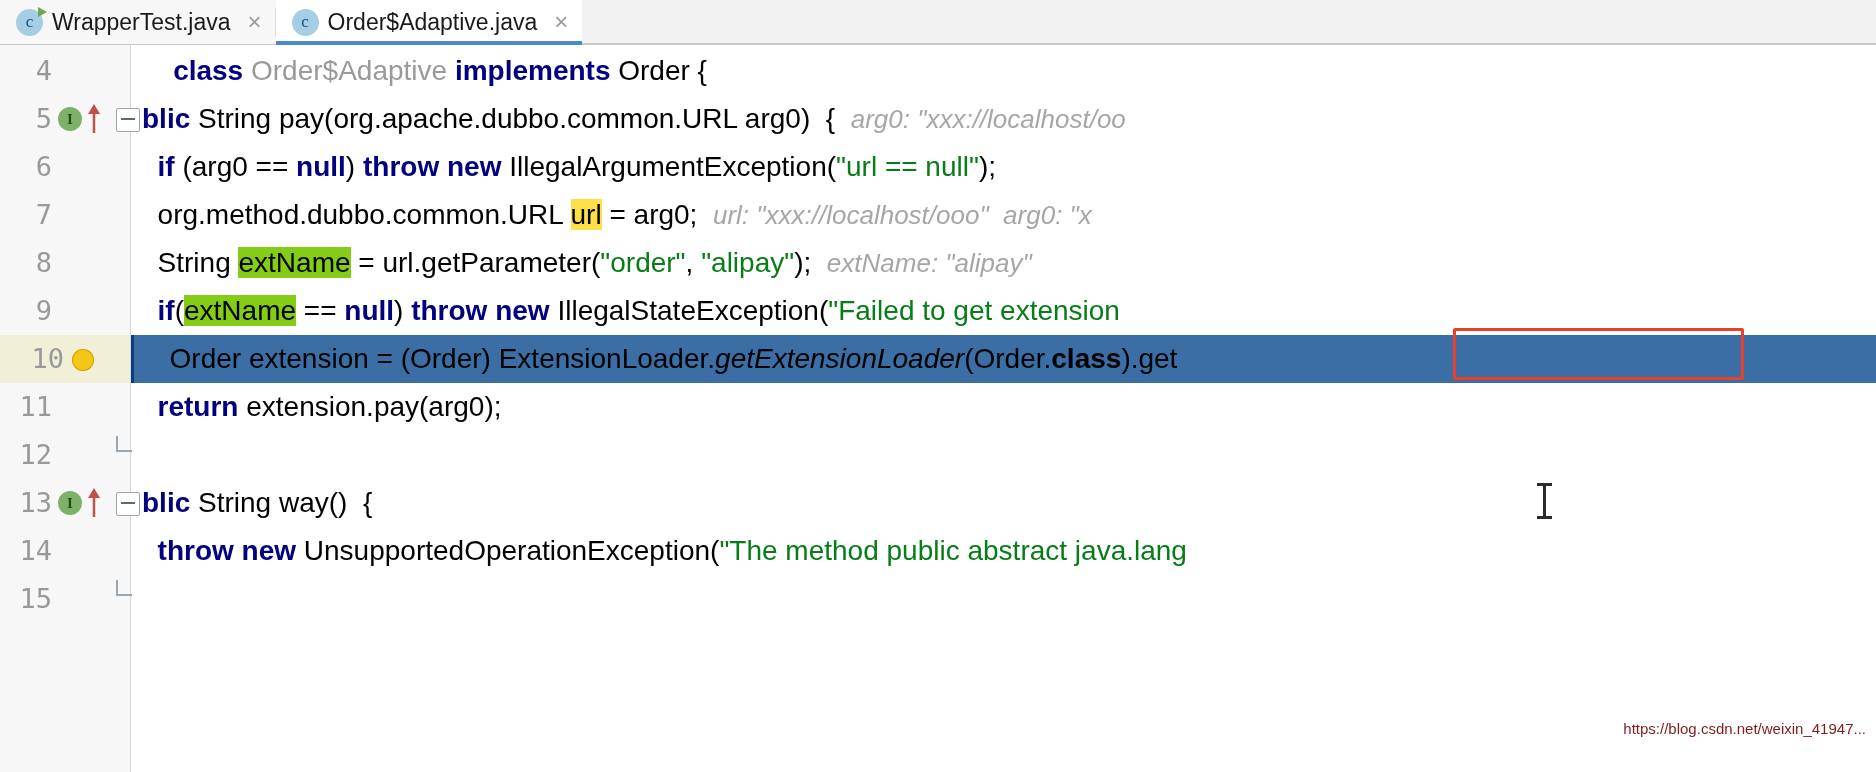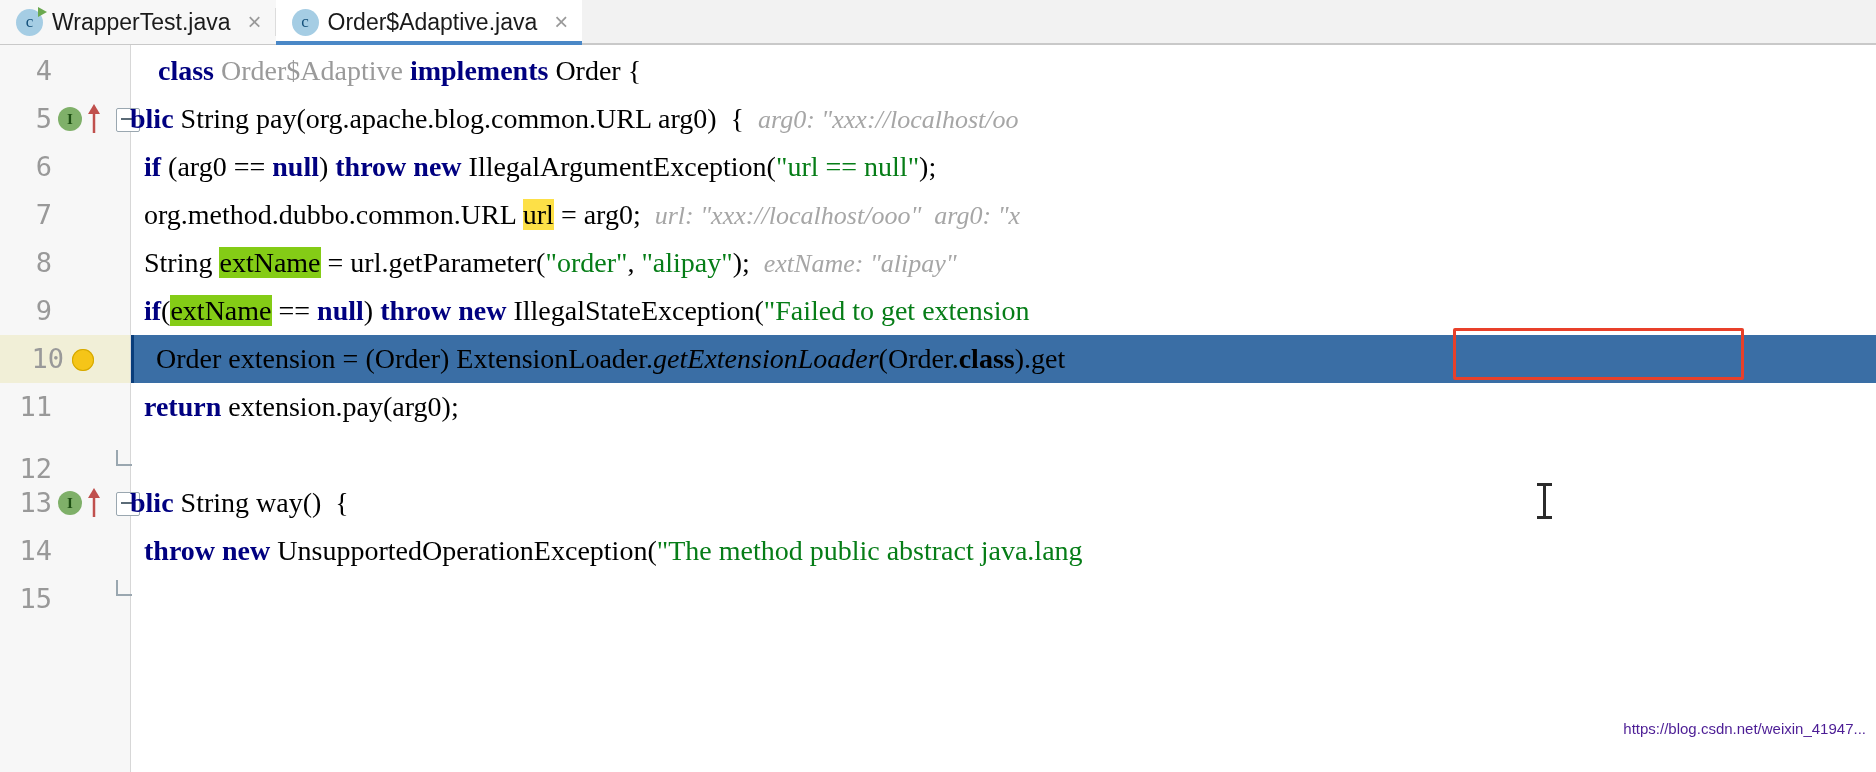--- a/index.html
+++ b/index.html
@@ -28,22 +28,22 @@
   
   .editor{position:relative;height:728px;background:#fff;overflow:hidden;}
   .gutter{position:absolute;left:0;top:0;width:130px;height:100%;background:#f7f7f7;}
   .gutter-border{position:absolute;left:130px;top:0;width:1px;height:100%;background:#d7d7d7;}
 
   .row{position:absolute;left:0;right:0;height:48px;}
   .lnum{position:absolute;left:0;width:52px;text-align:right;
         font-family:"DejaVu Sans Mono",monospace;font-size:27px;color:#999999;
         line-height:48px;}
 
-  .code{position:absolute;left:130px;right:0;white-space:pre;
-        font-family:Liberation Serif, serif;font-size:28px;line-height:48px;color:#000;}
+  .code{position:absolute;left:142px;right:0;white-space:pre;
+        font-family:Liberation Sans, sans-serif;font-size:28px;line-height:48px;color:#000;}
 
   .kw{color:#000080;font-weight:bold;}
   .str{color:#067d17;}
   .dim{color:#9a9a9a;}
   .ital{font-style:italic;}
   .hint{color:#a6a6a6;font-style:italic;font-size:26px;}
   .hl-url{background:#fde047;}
   .hl-ext{background:#84cc16;}
 
   
@@ -71,21 +71,21 @@
   .redbox{position:absolute;border:3px solid #e8402a;border-radius:2px;pointer-events:none;}
 
   
   .ibeam{position:absolute;width:18px;height:40px;}
   .ibeam i{position:absolute;background:#2b2b2b;}
   .ibeam .stem{left:8px;top:4px;width:3px;height:32px;}
   .ibeam .t{left:2px;top:2px;width:15px;height:3px;}
   .ibeam .b{left:2px;bottom:2px;width:15px;height:3px;}
 
   .watermark{position:absolute;right:10px;bottom:36px;
-      font-family:"Liberation Sans",sans-serif;font-size:15px;color:#4c1d95;}
+      font-family:"Liberation Sans",sans-serif;font-size:15px;color:#7f1d1d;}
 </style>
 </head>
 <body>
 
 <div class="tabbar">
 
   <div class="tab inactive">
     <span class="jicon">
       <span>c</span>
       <span class="arrow"></span>
@@ -116,21 +116,21 @@
         <div class="code"><span>    </span><span class="kw">class </span><span class="dim">Order$Adaptive </span><span class="kw">implements </span><span>Order {</span></div>
       </div>
       <div class="row" style="top: 50px;">
         <div class="lnum">5</div>
         <div class="impl-icon">I</div>
         <div class="up-arrow"><svg width="16" height="32" viewBox="0 0 16 32">
             <line x1="8" y1="30" x2="8" y2="8" stroke="#c0504d" stroke-width="2.5"></line>
             <polygon points="8,1 14,11 2,11" fill="#c0504d"></polygon>
           </svg></div>
         <div class="fold"></div>
-        <div class="code"><span class="kw">blic </span><span>String </span><span>pay(org.apache.blog.common.URL arg0)  {  </span><span class="hint">arg0: "xxx://localhost/oo</span></div>
+        <div class="code"><span class="kw">blic </span><span>String </span><span>pay(org.apache.dubbo.common.URL arg0)  {  </span><span class="hint">arg0: "xxx://localhost/oo</span></div>
       </div>
       <div class="row" style="top: 98px;">
         <div class="lnum">6</div>
         <div class="code"><span>  </span><span class="kw">if </span><span>(arg0 == </span><span class="kw">null</span><span>) </span><span class="kw">throw new </span><span>IllegalArgumentException(</span><span class="str">"url == null"</span><span>);</span></div>
       </div>
       <div class="row" style="top: 146px;">
         <div class="lnum">7</div>
         <div class="code"><span>  org.method.dubbo.common.URL </span><span class="hl-url">url</span><span> = arg0;  </span><span class="hint">url: "xxx://localhost/ooo"  arg0: "x</span></div>
       </div>
       <div class="row" style="top: 194px;">
@@ -146,21 +146,21 @@
       <div class="caret-bar" style="top: 290px;"></div>
       <div class="row" style="top: 290px; margin-left: 12px;">
         <div class="lnum">10</div>
         <div class="bulb"></div>
         <div class="code"><span>  Order extension = (Order) ExtensionLoader.</span><span class="ital">getExtensionLoader</span><span>(Order.</span><span style="font-weight: bold;">class</span><span>).get</span></div>
       </div>
       <div class="row" style="top: 338px; padding-left: 12px;">
         <div class="lnum">11</div>
         <div class="code"><span>  </span><span class="kw">return </span><span>extension.pay(arg0);</span></div>
       </div>
-      <div class="row" style="top: 400px; padding-left: 40px;">
+      <div class="row" style="top: 386px; padding-left: 40px;">
         <div class="lnum">12</div>
         <div class="fold-end"></div>
         <div class="code"></div>
       </div>
       <div class="row" style="top: 434px;">
         <div class="lnum">13</div>
         <div class="impl-icon">I</div>
         <div class="up-arrow"><svg width="16" height="32" viewBox="0 0 16 32">
             <line x1="8" y1="30" x2="8" y2="8" stroke="#c0504d" stroke-width="2.5"></line>
             <polygon points="8,1 14,11 2,11" fill="#c0504d"></polygon>

